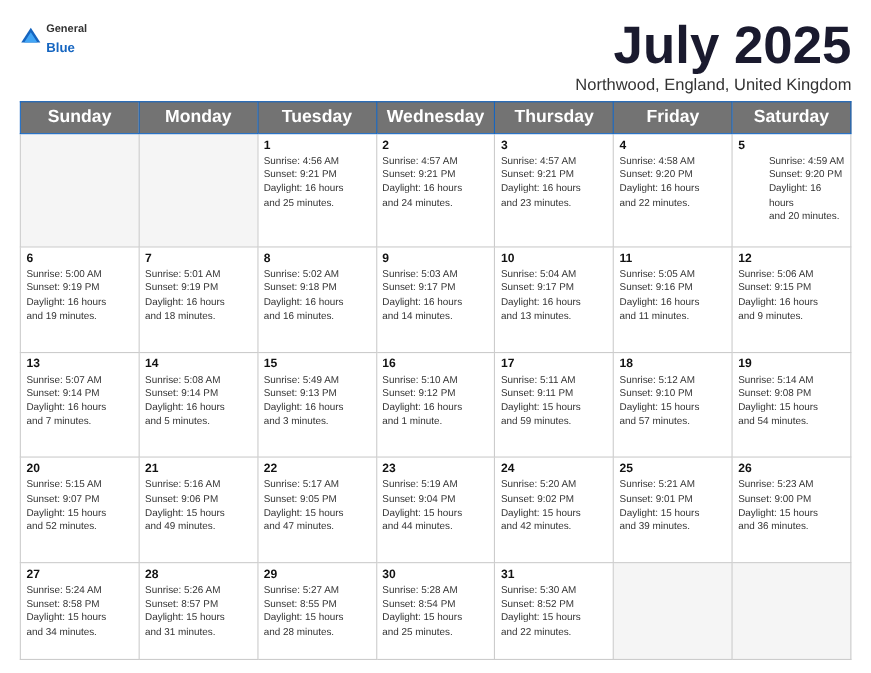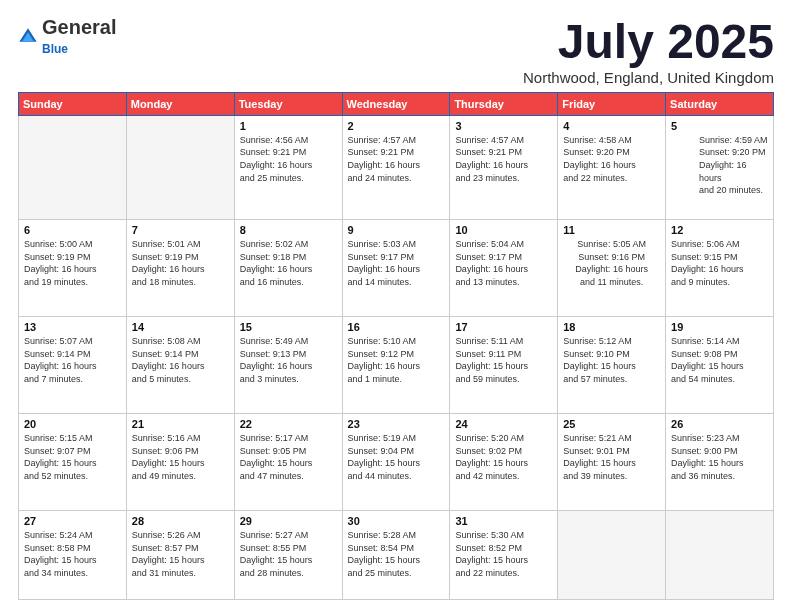--- a/index.html
+++ b/index.html
@@ -22,21 +22,21 @@
       justify-content: space-between;
       align-items: flex-start;
       margin-bottom: 6px;
     }
     .logo {
       display: flex;
       align-items: center;
       gap: 4px;
     }
     .logo-text-general {
-      font-size: 20px;
+      font-size: 10px;
       font-weight: bold;
       color: #333;
     }
     .logo-text-blue {
       font-size: 12px;
       font-weight: bold;
       color: #1565c0;
     }
     .logo-icon {
       width: 20px;
@@ -57,26 +57,26 @@
       font-weight: normal;
     }
     .calendar {
       flex: 1;
       border: 1px solid #ccc;
       border-collapse: collapse;
       width: 100%;
       table-layout: fixed;
     }
     .calendar th {
-      background-color: #ef4444;
+      background-color: #737373;
       color: #fff;
-      font-size: 11px;
+      font-size: 16px;
       font-weight: bold;
       padding: 5px 4px;
-      text-align: left;
+      text-align: center;
       border: 1px solid #1565c0;
     }
     .calendar td {
       vertical-align: top;
       padding: 4px 5px;
       border: 1px solid #ccc;
       font-size: 9.5px;
       color: #333;
       background: #fff;
       height: 80px;
@@ -204,21 +204,21 @@
           </td>
           <td>
             <span class="day-num">10</span>
             <div class="day-info" style="white-space: pre-line;">Sunrise: 5:04 AM
 Sunset: 9:17 PM
 Daylight: 16 hours
 and 13 minutes.</div>
           </td>
           <td>
             <span class="day-num">11</span>
-            <div class="day-info" style="white-space: pre-line; text-align: center;">Sunrise: 5:05 AM
+            <div class="day-info" style="white-space: pre-line;">Sunrise: 5:05 AM
 Sunset: 9:16 PM
 Daylight: 16 hours
 and 11 minutes.</div>
           </td>
           <td>
             <span class="day-num">12</span>
             <div class="day-info" style="white-space: pre-line;">Sunrise: 5:06 AM
 Sunset: 9:15 PM
 Daylight: 16 hours
 and 9 minutes.</div>

